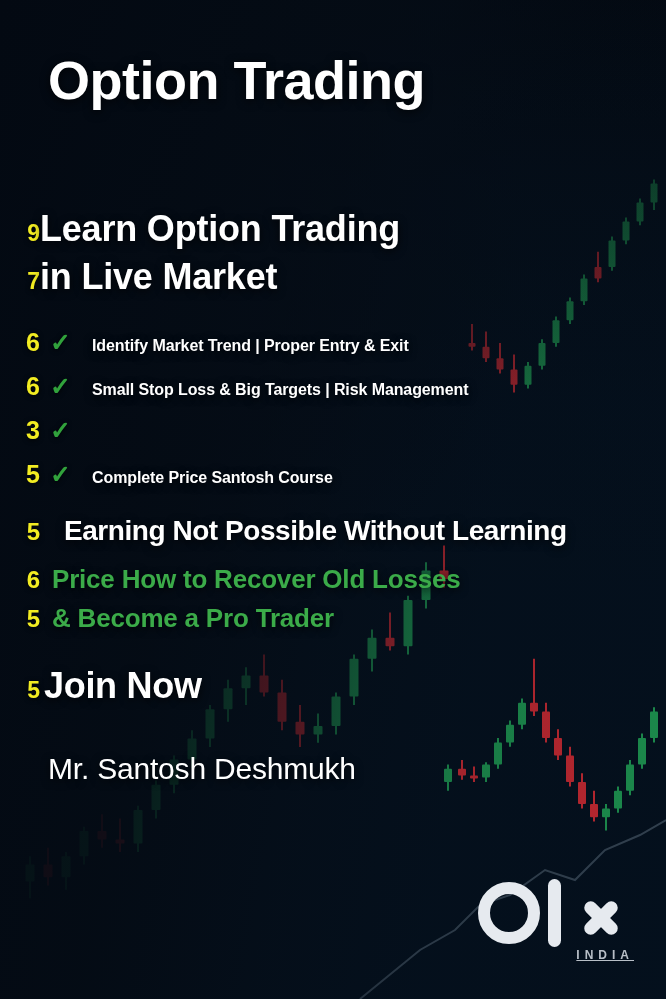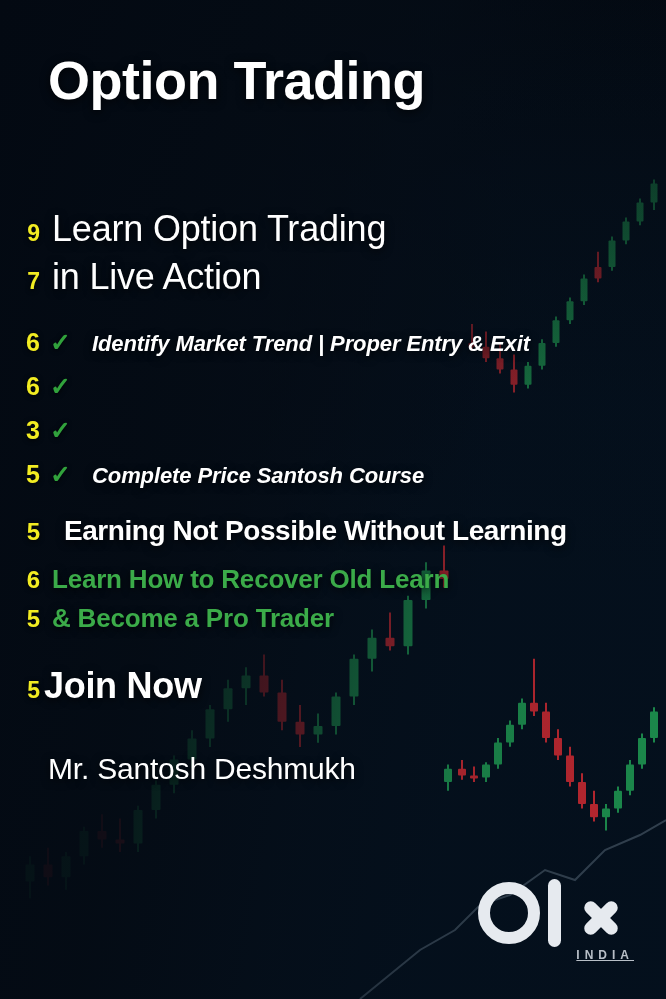--- a/index.html
+++ b/index.html
@@ -78,41 +78,40 @@
     color: #ffffff;
     font-weight: 700;
     text-shadow: 0 2px 8px rgba(0,0,0,0.8);
     white-space: nowrap;
   }
 
   
   .r-head .digit { font-size: 23px; }
   .r-head .rowtext {
     font-size: 36px;
-    font-weight: 400;
-    margin-left: 12px;
+    font-weight: 700;
+    margin-left: 0;
     letter-spacing: -0.2px;
   }
 
   
   .r-check .digit { font-size: 25px; }
   .r-check .check {
     flex: 0 0 42px;
     margin-left: 10px;
     color: #31a23c;
     font-size: 25px;
     font-weight: 700;
     text-shadow: 0 1px 5px rgba(0,0,0,0.8);
     line-height: 1;
   }
   .r-check .rowtext {
-    font-size: 22px;
+    font-size: 16px;
     font-weight: 600;
     letter-spacing: -0.1px;
-    font-style: italic;
   }
 
   
   .r-banner .digit { font-size: 24px; }
   .r-banner .rowtext {
     font-size: 28px;
     font-weight: 700;
     margin-left: 24px;
     letter-spacing: -0.45px;
   }
@@ -304,50 +303,51 @@
     <div class="title-block">
       <div class="title-line">Option Trading</div>
     </div>
 
     <div class="row r-head" style="top:208px">
       <span class="digit">9</span>
       <span class="rowtext">Learn Option Trading</span>
     </div>
     <div class="row r-head" style="top:256px">
       <span class="digit">7</span>
-      <span class="rowtext">in Live Action</span>
+      <span class="rowtext">in Live Market</span>
     </div>
 
     <div class="row r-check" style="top:328px">
       <span class="digit">6</span>
       <span class="check">✓</span>
       <span class="rowtext">Identify Market Trend | Proper Entry &amp; Exit</span>
     </div>
     <div class="row r-check" style="top:372px">
       <span class="digit">6</span>
       <span class="check">✓</span>
+      <span class="rowtext">Small Stop Loss &amp; Big Targets | Risk Management</span>
     </div>
     <div class="row r-check" style="top:416px">
       <span class="digit">3</span>
       <span class="check">✓</span>
     </div>
     <div class="row r-check" style="top:460px">
       <span class="digit">5</span>
       <span class="check">✓</span>
       <span class="rowtext">Complete Price Santosh Course</span>
     </div>
 
     <div class="row r-banner" style="top:515px">
       <span class="digit">5</span>
       <span class="rowtext">Earning Not Possible Without Learning</span>
     </div>
 
     <div class="row r-green" style="top:564px">
       <span class="digit">6</span>
-      <span class="rowtext">Learn How to Recover Old Learn</span>
+      <span class="rowtext">Price How to Recover Old Losses</span>
     </div>
     <div class="row r-green" style="top:603px">
       <span class="digit">5</span>
       <span class="rowtext">&amp; Become a Pro Trader</span>
     </div>
 
     <div class="row r-join" style="top:665px">
       <span class="digit">5</span>
       <span class="rowtext">Join Now</span>
     </div>

